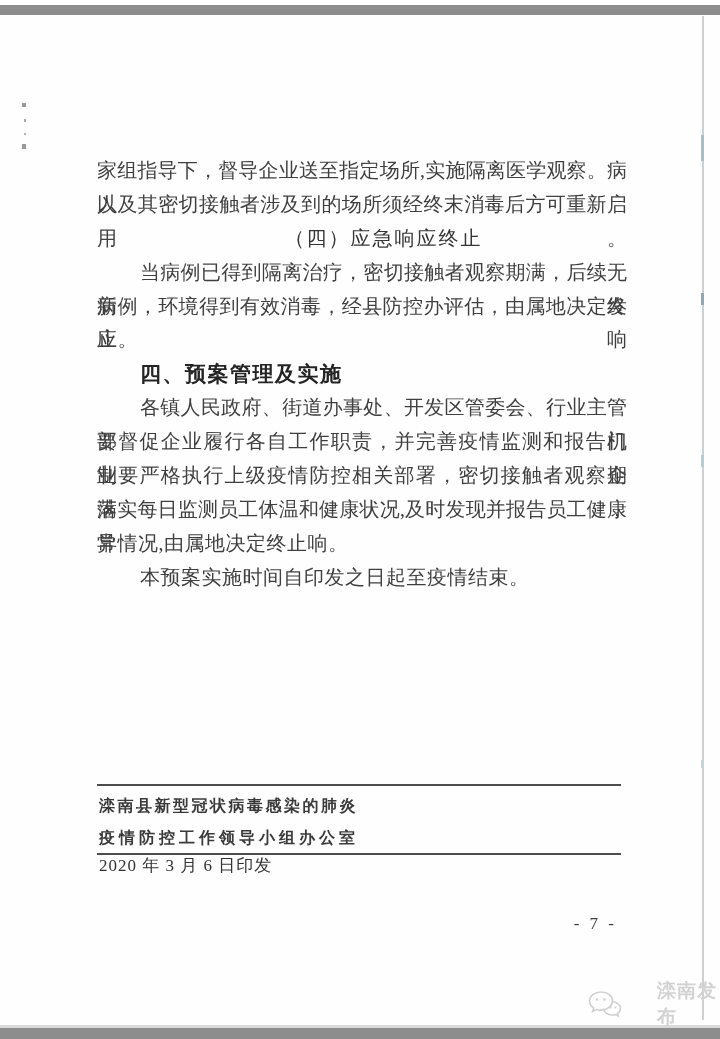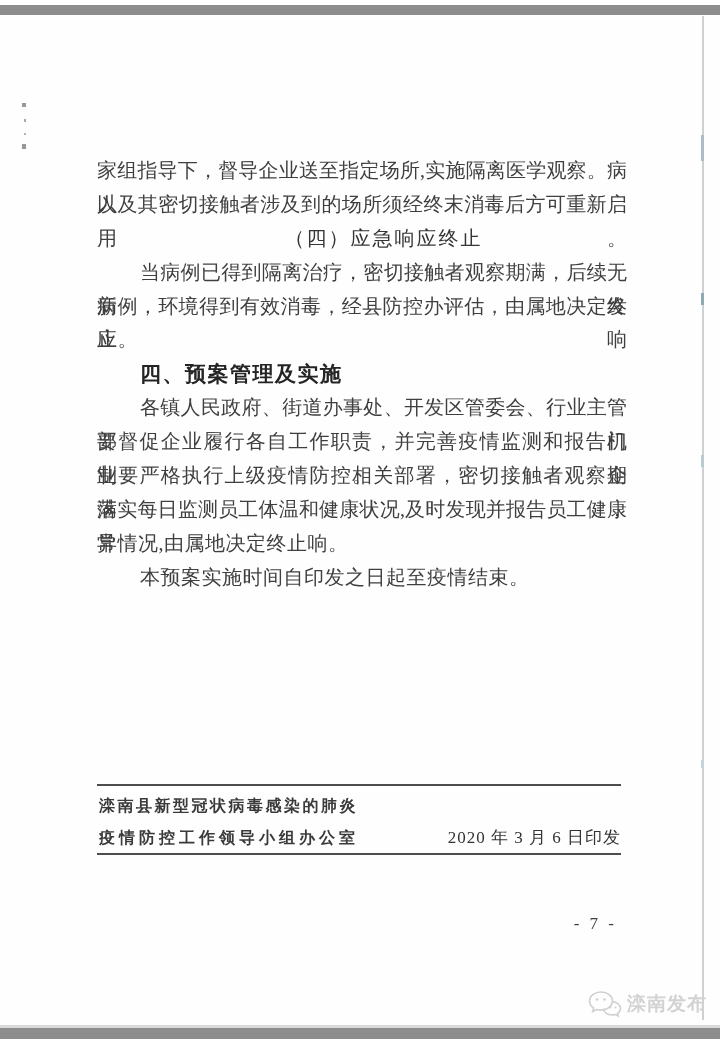--- a/index.html
+++ b/index.html
@@ -50,37 +50,37 @@
 
   
   .footer { position: absolute; left: 97px; top: 784px; width: 524px; height: 74px; color: #383838; }
   .rule { position: absolute; left: 0; width: 524px; height: 0; border-top: 2px solid #4d4d4d; }
   .rule.r1 { top: 0; }
   .rule.r2 { top: 69px; }
   .issuer1 {
     position: absolute; left: 2px; top: 7px; height: 30px; line-height: 30px;
     font-size: 16px; font-weight: 600; letter-spacing: 2.5px; color: #3a3a3a;
   }
-  .issuer-row { position: absolute; left: 2px; top: 40px; width: 522px; height: 28px; line-height: 28px; display: flex; justify-content: space-between; }
+  .issuer-row { position: absolute; left: 2px; top: 40px; width: 522px; height: 28px; line-height: 28px; display: flex; justify-content: space-between; flex-direction: column; }
   .issuer2 { font-size: 16px; font-weight: 600; letter-spacing: 4px; color: #3a3a3a; }
   .print-date { font-size: 17px; letter-spacing: 1px; color: #333333; }
 
   .page-number {
     position: absolute; left: 497px; top: 912px; width: 120px; height: 24px;
     line-height: 24px; text-align: right; font-size: 17px; letter-spacing: 3px; color: #3f3f3f;
   }
 
   
   .watermark {
     position: absolute; left: 588px; top: 990px; height: 28px;
     display: flex; align-items: center; gap: 5px;
     color: #d2d2d2;
   }
   .watermark .wm-text { font-size: 19px; letter-spacing: 1px; font-weight: 600;
-    font-family: "Liberation Sans", "DejaVu Sans", sans-serif; }
+    font-family: "Liberation Sans", "DejaVu Sans", sans-serif; margin-left: 30px; }
   .watermark svg { display: block; }
 </style>
 </head>
 <body>
 
 <div class="scan-bar top"></div>
 <div class="scan-bar-soft"></div>
 <div class="scan-bar bottom"></div>
 <div class="page-edge"></div>
 <div class="edge-tick tick1"></div>

